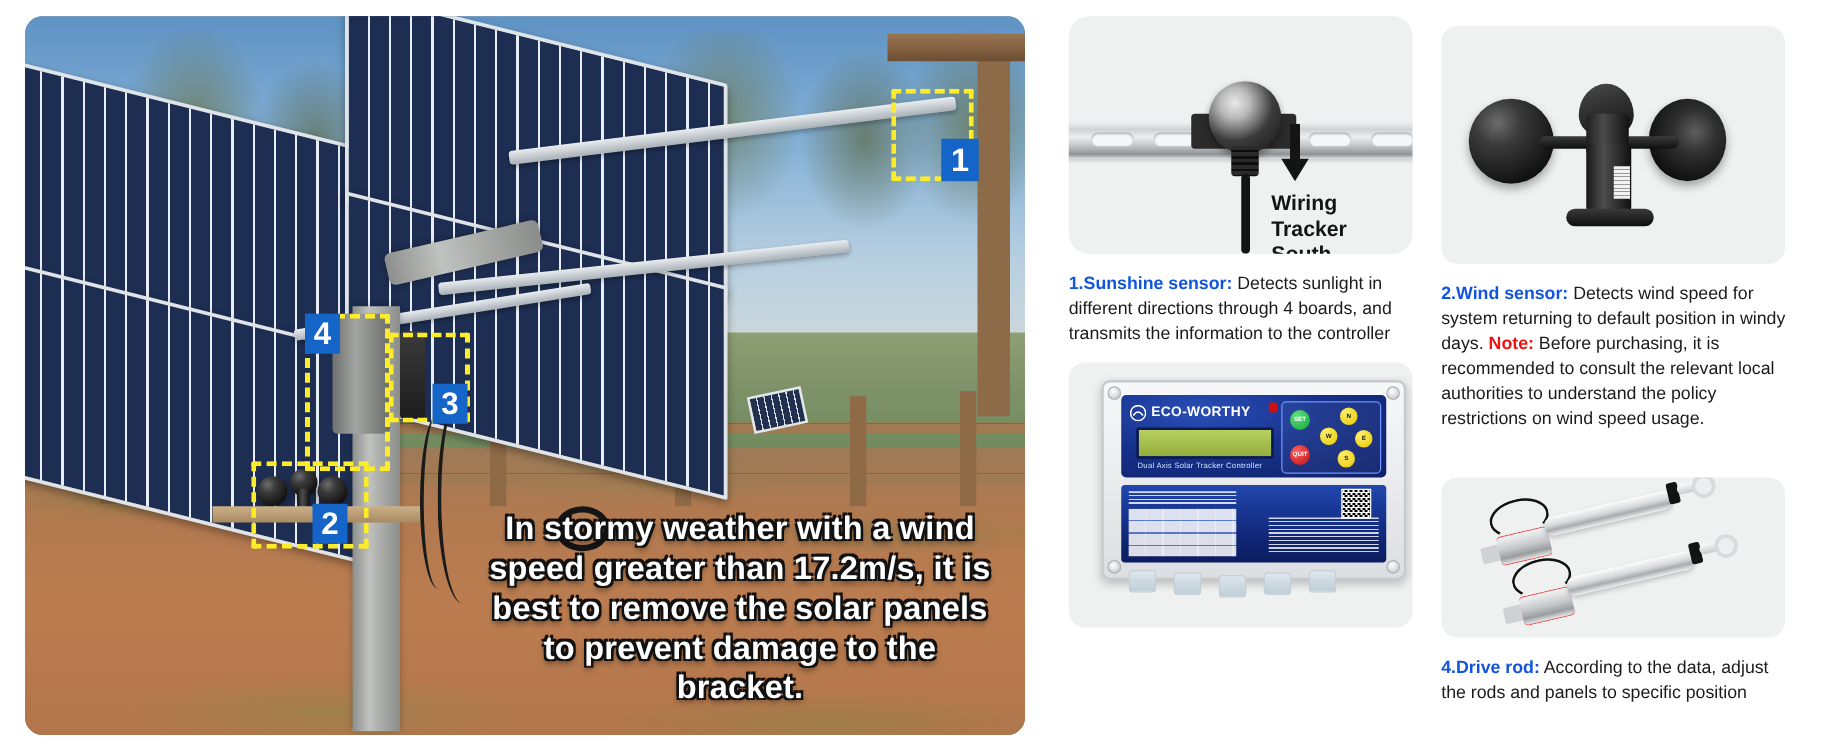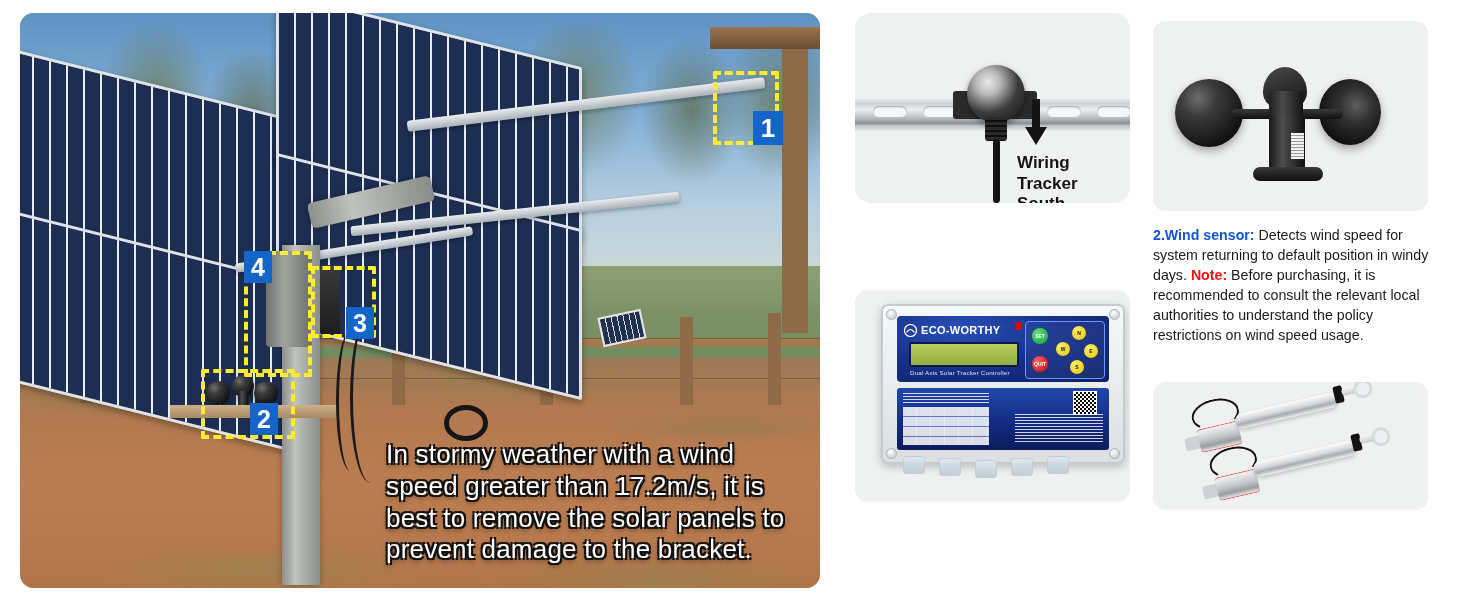--- a/index.html
+++ b/index.html
@@ -54,21 +54,21 @@
       box-shadow:0 0 6px rgba(0,0,0,.3);}
   .wire{position:absolute;border-left:3px solid #1a1a1a;border-radius:50%;}
 
   
   .dash{position:absolute;border:4px dashed #fdec2a;border-radius:2px;}
   .badge{position:absolute;background:#1565c8;color:#fff;font-weight:bold;
       display:flex;align-items:center;justify-content:center;
       font-family:"Liberation Sans",sans-serif;line-height:1;}
 
   .caption{position:absolute;right:22px;bottom:22px;width:412px;
-      text-align:left;color:#fff;font-weight:normal;font-size:26px;
+      text-align:center;color:#fff;font-weight:bold;font-size:26px;
       line-height:1.22;letter-spacing:.2px;
       text-shadow:-2px -2px 0 #111,2px -2px 0 #111,-2px 2px 0 #111,2px 2px 0 #111,
                   0 3px 5px rgba(0,0,0,.6);}
 
   
   .card{position:absolute;}
   .shot{position:absolute;left:0;top:0;border-radius:13px;
       background:#eff0f0;overflow:hidden;}
   .desc{position:absolute;left:0;font-size:14.2px;color:#1a1a1a;
       line-height:1.41;}
@@ -244,20 +244,23 @@
       <div class="sscable" style="left:138px;top:126px;height:64px;"></div>
       <svg style="position:absolute;left:168px;top:86px;" width="26" height="48" viewBox="0 0 26 48">
         <rect x="9" y="0" width="8" height="32" fill="#141414"></rect>
         <polygon points="13,46 2,28 24,28" fill="#141414"></polygon>
       </svg>
       <div class="wlabel" style="left:162px;top:140px;">
         <div>Wiring</div>
         <div>Tracker South</div>
       </div>
     </div>
+    <div class="desc" style="top:204px;width:275px;">
+      <b class="blue">1.</b><b class="blue">Sunshine sensor:</b><span> Detects sunlight in different directions through 4 boards, and transmits the information to the controller</span>
+    </div>
   </div>
 
   <div class="card" style="left:1153px;top:21px;width:290px;height:360px;">
     <div class="shot" style="width:275px;height:190px;">
       <div class="cup" style="left:22px;top:58px;width:68px;height:68px;"></div>
       <div class="cup" style="left:166px;top:58px;width:62px;height:66px;
                   background:radial-gradient(circle at 60% 40%,#5e5e5e 0%,#303030 32%,#0c0c0c 78%);"></div>
       <div style="position:absolute;left:110px;top:46px;width:44px;height:42px;
                   border-radius:50% 50% 40% 40%/60% 60% 40% 40%;
                   background:linear-gradient(160deg,#4a4a4a,#111);"></div>
@@ -339,15 +342,18 @@
       <div class="act" style="left:44px;top:50px;width:190px;height:62px;transform:rotate(-13deg);">
         <div class="actwire" style="left:14px;top:2px;width:44px;height:26px;border-bottom-color:transparent;"></div>
         <div class="actfoot" style="left:2px;top:34px;"></div>
         <div class="actmotor" style="left:16px;top:28px;width:42px;"></div>
         <div class="acttube" style="left:56px;top:22px;width:104px;"></div>
         <div class="actcollar" style="left:158px;top:17px;"></div>
         <div class="actrod" style="left:166px;top:20px;width:18px;"></div>
         <div class="acteye" style="left:178px;top:16px;"></div>
       </div>
     </div>
+    <div class="desc" style="top:142px;width:285px;">
+      <b class="blue">4.</b><b class="blue">Drive rod:</b><span>  According to the data, adjust the rods and panels to specific position</span>
+    </div>
   </div>
 
 </div>
 
 </body></html>

